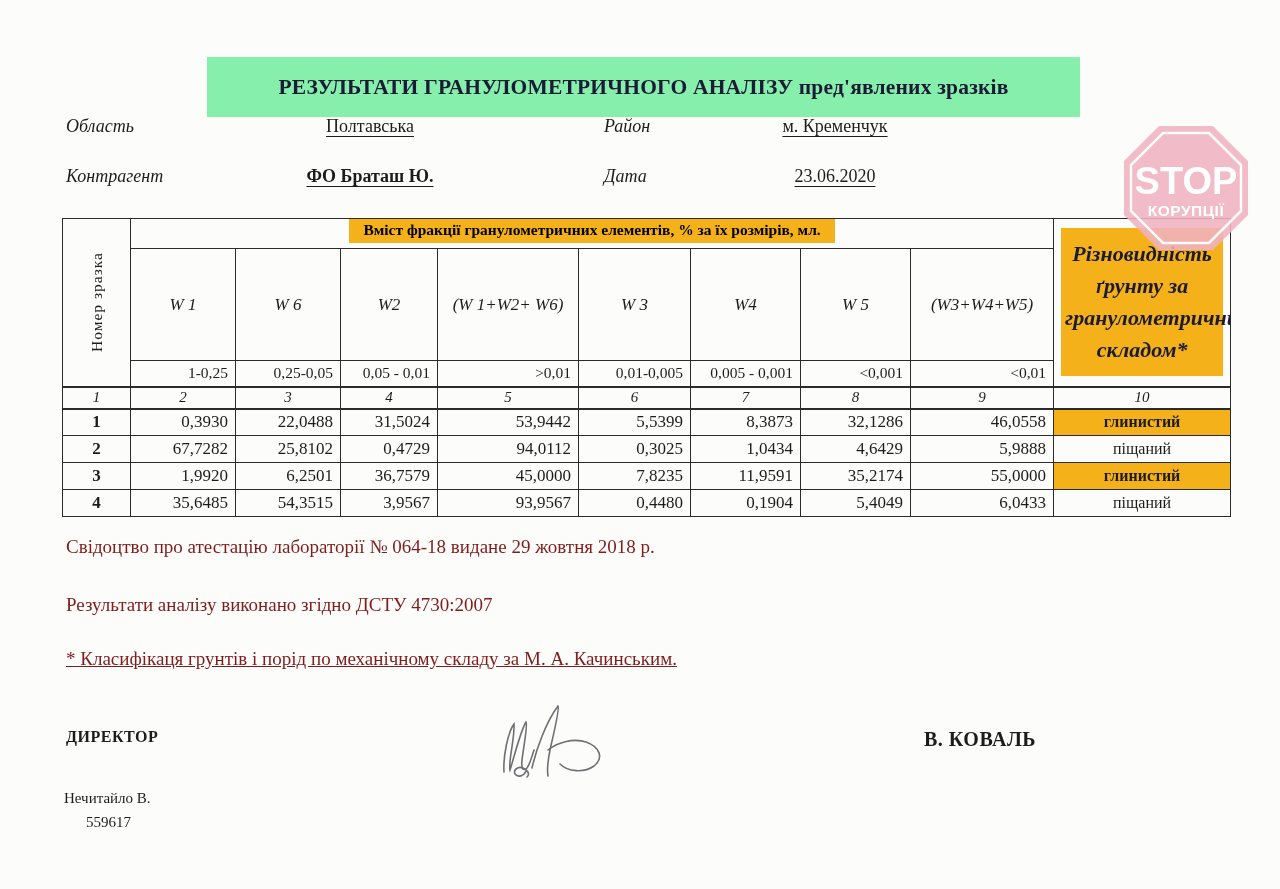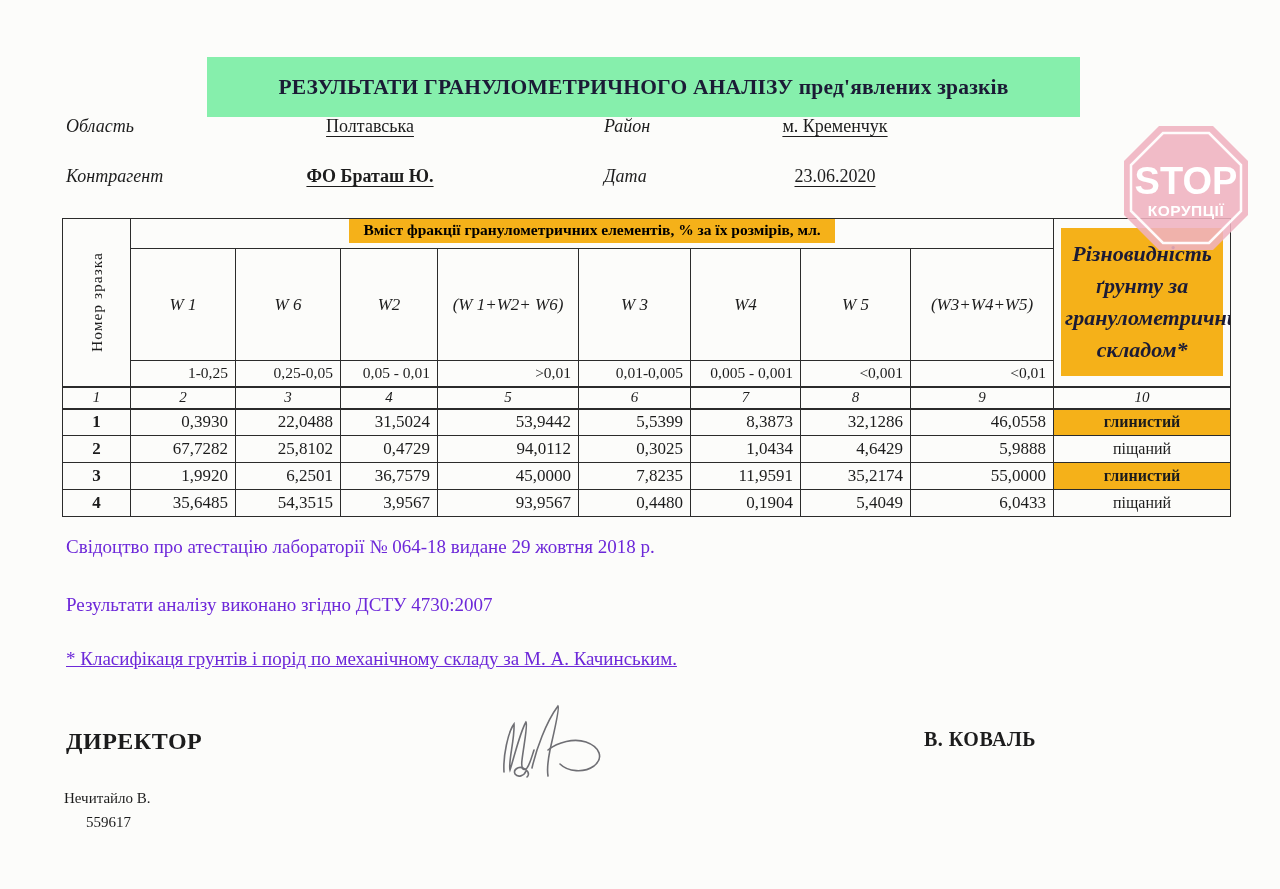--- a/index.html
+++ b/index.html
@@ -104,27 +104,27 @@
   col.c-w6 { width: 105px; }
   col.c-w2 { width: 97px; }
   col.c-s1 { width: 141px; }
   col.c-w3 { width: 112px; }
   col.c-w4 { width: 110px; }
   col.c-w5 { width: 110px; }
   col.c-s2 { width: 143px; }
   col.c-var { width: 177px; }
 
   
-  .note { position: absolute; left: 66px; font-size: 19px; color: #6d28d9; }
+  .note { position: absolute; left: 66px; font-size: 19px; color: #7f1d1d; }
   .note.n1 { top: 536px; }
   .note.n2 { top: 594px; }
   .note.n3 { top: 648px; text-decoration: underline; }
 
   
-  .role-label { position: absolute; left: 66px; top: 728px; font-weight: bold; font-size: 24px; letter-spacing: 0.5px; font-family: Liberation Serif, serif; }
+  .role-label { position: absolute; left: 66px; top: 728px; font-weight: bold; font-size: 16px; letter-spacing: 0.5px; font-family: Liberation Serif, serif; }
   .name-label { position: absolute; left: 924px; top: 728px; font-weight: bold; font-size: 20px; letter-spacing: 0.5px; }
   .signature { position: absolute; left: 470px; top: 698px; }
   .clerk { position: absolute; left: 64px; top: 790px; font-size: 15px; }
   .clerk-num { position: absolute; left: 86px; top: 814px; font-size: 15px; }
 
   
   .stamp { position: absolute; left: 1120px; top: 122px; z-index: 5; }
 </style>
 </head>
 <body>

